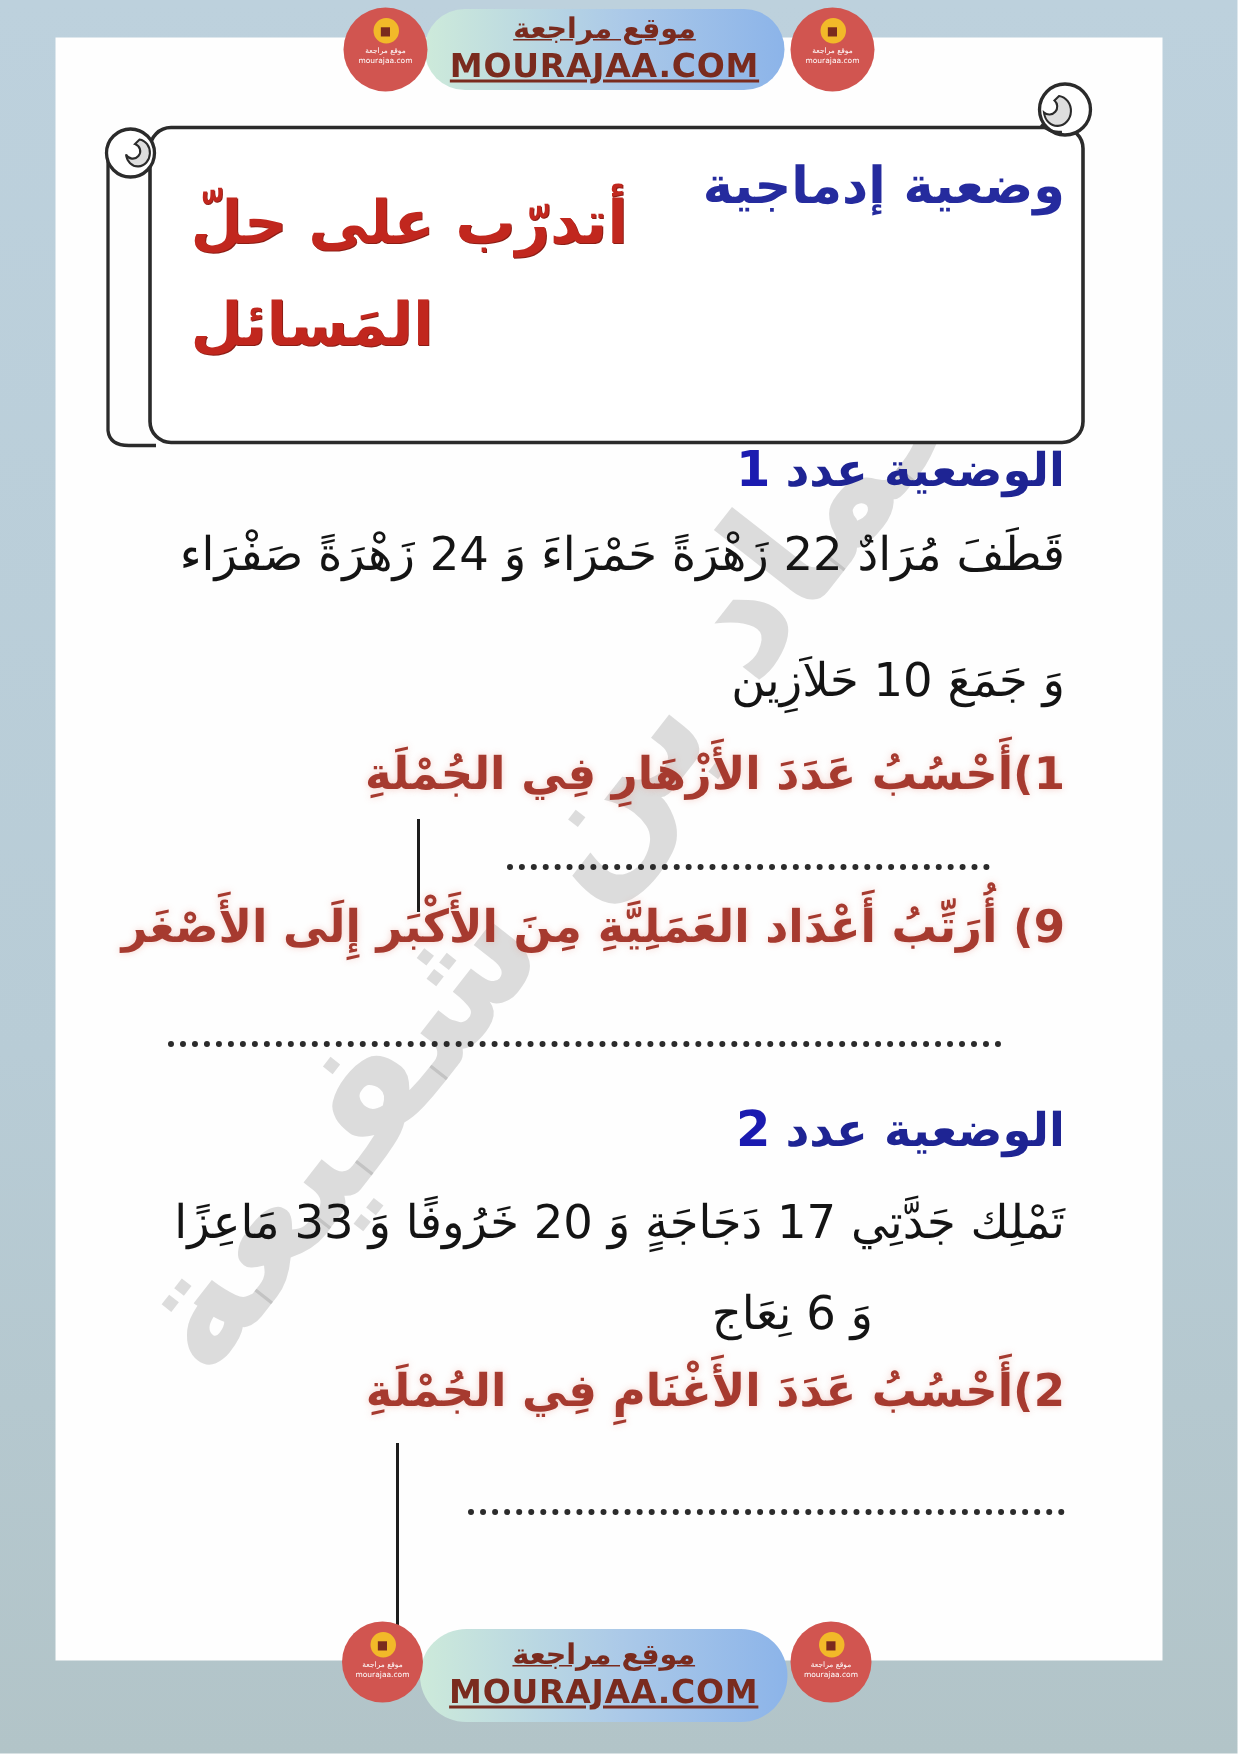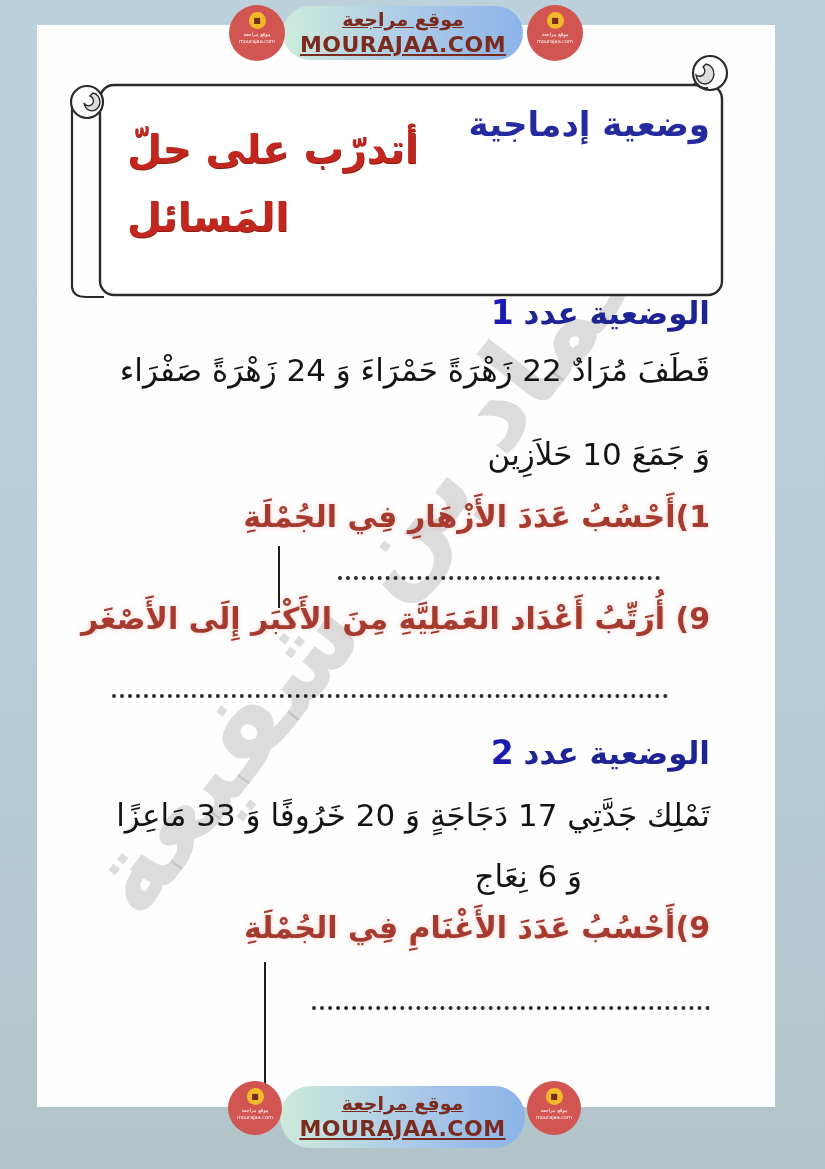--- a/index.html
+++ b/index.html
@@ -145,21 +145,21 @@
 
   <div class="dotted" style="left:112px;top:678px;width:556px;"></div>
 
   <div class="section-heading" style="top:733px;text-align:right;">
     <span>الوضعية عدد</span><span class="num">2</span>
   </div>
 
   <div class="statement" style="top:797px;">تَمْلِك جَدَّتِي 17 دَجَاجَةٍ وَ 20 خَرُوفًا وَ 33 مَاعِزًا</div>
   <div class="statement" style="top:858px;right:243px;">وَ 6 نِعَاج</div>
 
-  <div class="question" style="top:910px;">9)أَحْسُبُ عَدَدَ الأَغْنَامِ فِي الجُمْلَةِ</div>
+  <div class="question" style="top:910px;">2)أَحْسُبُ عَدَدَ الأَغْنَامِ فِي الجُمْلَةِ</div>
 
   <div class="vline" style="left:264px;top:962px;height:132px;"></div>
   <div class="dotted" style="left:312px;top:990px;width:398px;"></div>
 
   <div class="pill" style="left:280px;top:1086px;width:245px;height:62px;">
     <div class="ar">موقع مراجعة</div>
     <div class="domain">MOURAJAA.COM</div>
   </div>
   <div class="badge" style="left:228px;top:1081px;width:54px;height:54px;">
     <div class="yellow">■</div>

